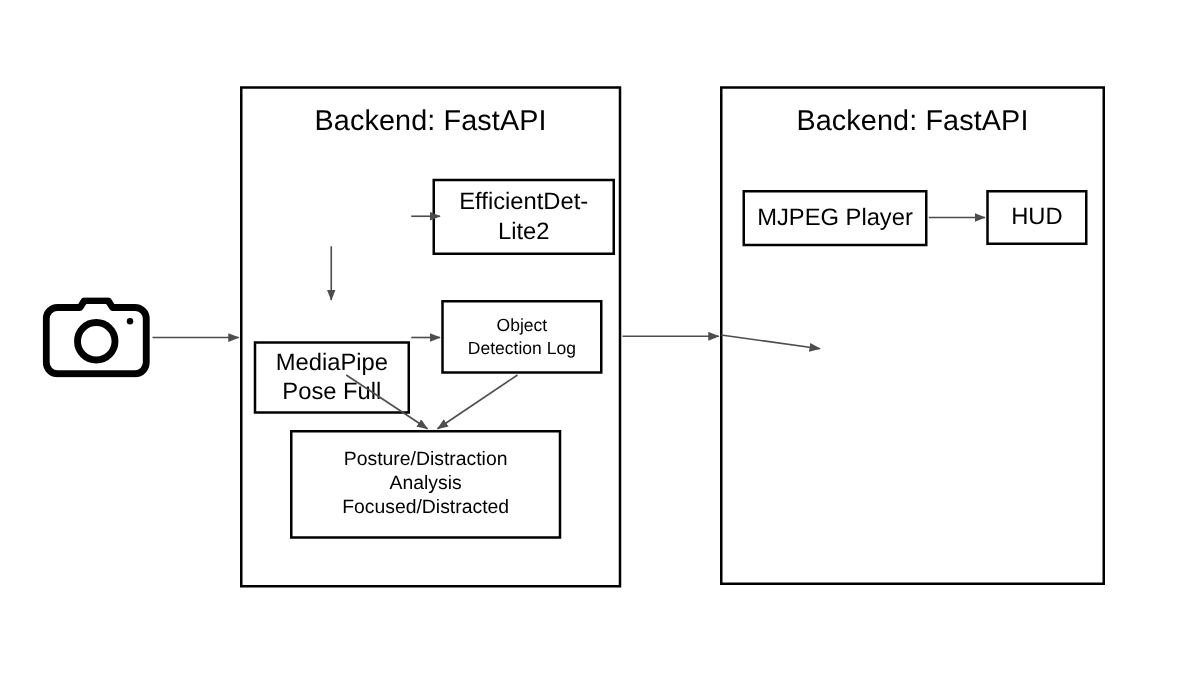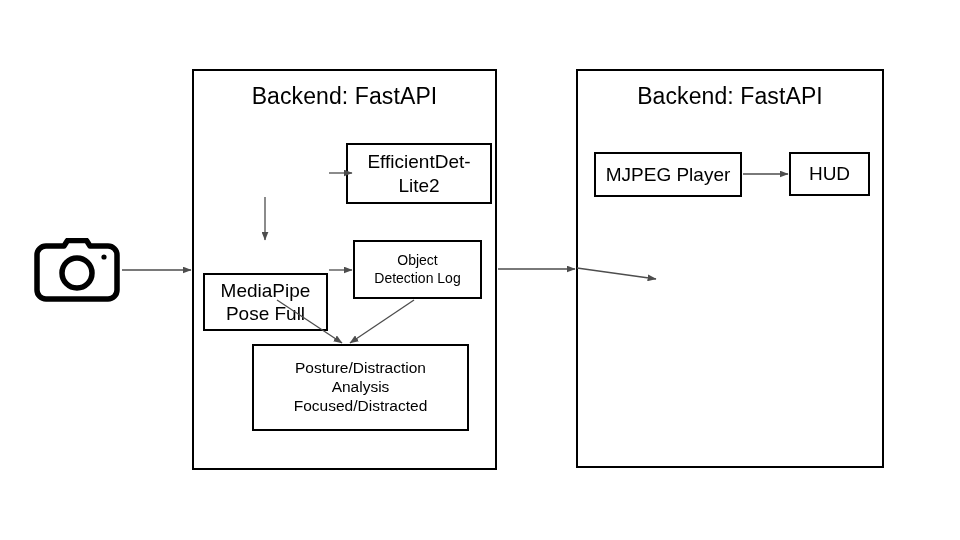--- a/index.html
+++ b/index.html
@@ -98,21 +98,21 @@
   <div class="node-box fs-19" style="left:203px; top:241px; width:125px; height:58px;margin-top:32px;">
     <span class="node-label">MediaPipe
 Pose Full</span>
   </div>
 
   <div class="node-box fs-17" style="left:353px; top:240px; width:129px; height:59px;">
     <span class="node-label">Object
 Detection Log</span>
   </div>
 
-  <div class="node-box fs-16" style="left:252px; top:344px; width:217px; height:87px;">
+  <div class="node-box fs-16" style="left:232px; top:344px; width:217px; height:87px;">
     <span class="node-label">Posture/Distraction
 Analysis
 Focused/Distracted</span>
   </div>
 
   <div class="node-box fs-19" style="left:594px; top:152px; width:148px; height:45px;">
     <span class="node-label">MJPEG Player</span>
   </div>
 
   <div class="node-box fs-19" style="left:789px; top:152px; width:81px; height:44px;">

